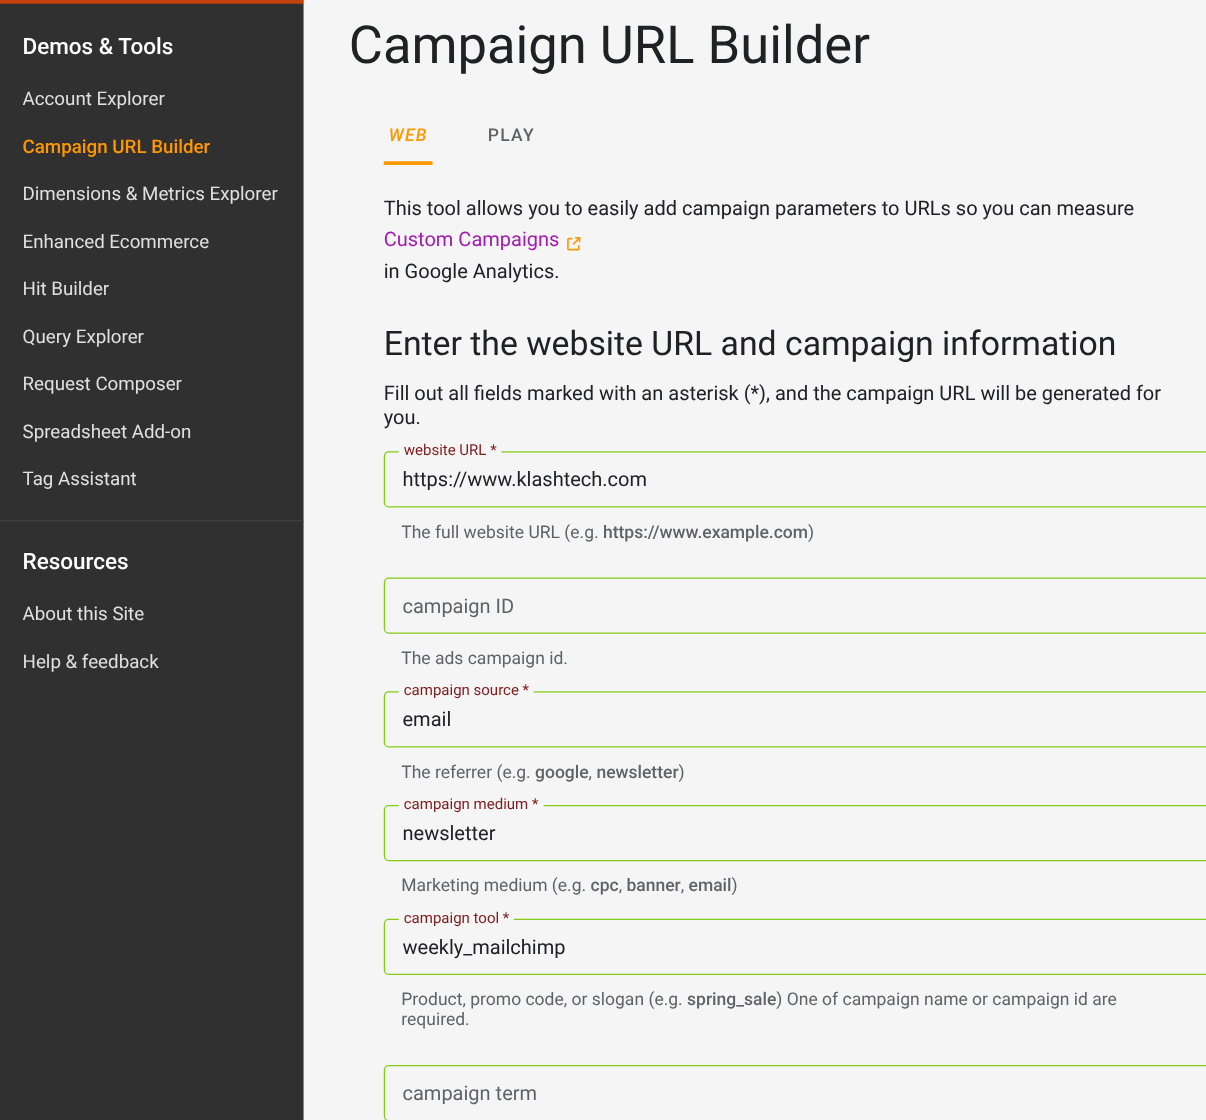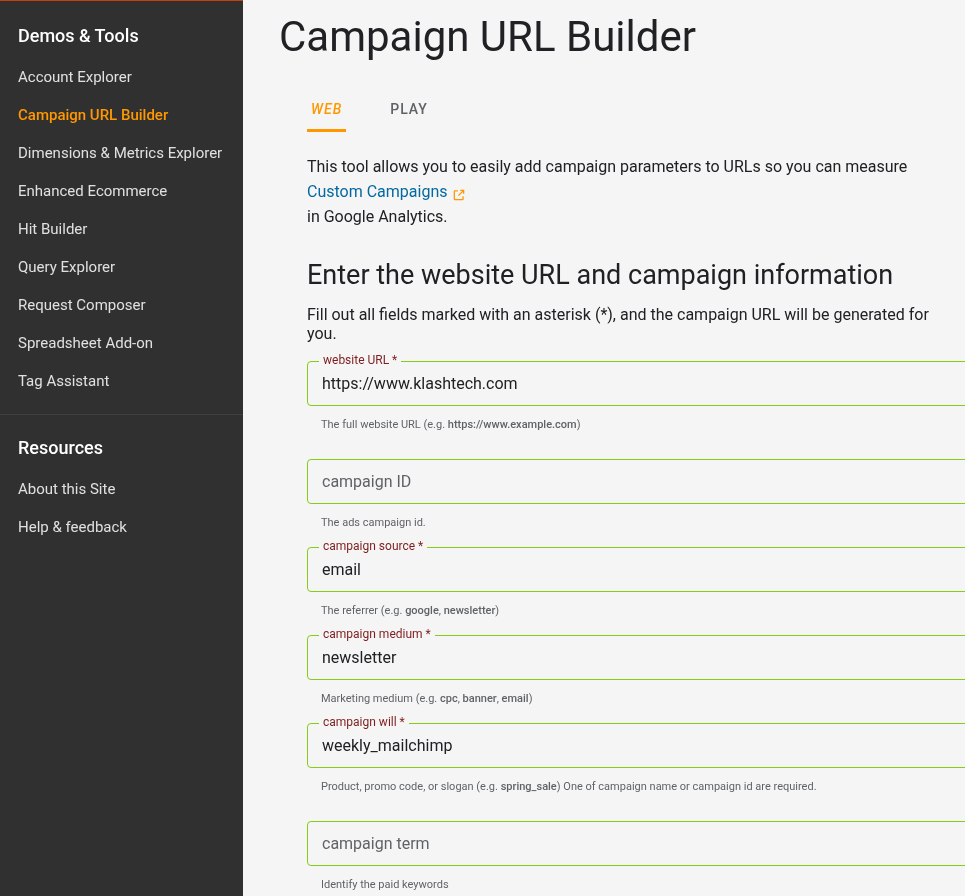--- a/index.html
+++ b/index.html
@@ -10,21 +10,21 @@
       height: 896px;
       overflow: hidden;
       background: #f5f5f5;
       color: #202124;
     }
     .sidebar {
       width: 243px;
       background: #303030;
       color: #fff;
       flex-shrink: 0;
-      border-top: 1px solid #c2410c;
+      border-top: 3px solid #c2410c;
       padding-top: 8px;
     }
     .sidebar-section-title {
       font-size: 18px;
       font-weight: 500;
       padding: 16px 18px 12px;
       color: #fff;
     }
     .toggle-row {
       display: flex;
@@ -97,21 +97,21 @@
       font-style: italic;
     }
     .intro {
       font-size: 16px;
       color: #202124;
       padding-left: 28px;
       margin-bottom: 30px;
       line-height: 1.55;
     }
     .link {
-      color: #0369a1;
+      color: #a21caf;
       display: inline-flex;
       align-items: center;
       gap: 4px;
     }
     .ext-icon {
       width: 14px; height: 14px;
       display: inline-block;
     }
     .section-heading {
       font-size: 27px;
@@ -145,21 +145,21 @@
       border: 1px solid #84cc16;
       border-radius: 4px;
       background: transparent;
       padding: 12px 14px;
       font-size: 16px;
       color: #202124;
       font-family: inherit;
     }
     .field-input::placeholder { color: #5f6368; }
     .field-help {
-      font-size: 11px;
+      font-size: 14px;
       color: #5f6368;
       padding: 6px 0 18px 14px;
     }
     .field-help b { font-weight: 500; color: #5f6368; }
     .spacer-lg { height: 10px; }
   </style>
 </head>
 <body>
 
 <aside class="sidebar">
@@ -238,21 +238,21 @@
 
     <div class="field-wrap">
       <span class="field-label">campaign medium *</span>
       <input class="field-input" value="newsletter" style="">
     </div>
     <div class="field-help">
       <span>Marketing medium (e.g. </span><b>cpc</b><span>, </span><b>banner</b><span>, </span><b>email</b><span>)</span>
     </div>
 
     <div class="field-wrap">
-      <span class="field-label">campaign will *</span>
+      <span class="field-label">campaign tool *</span>
       <input class="field-input" value="weekly_mailchimp" style="">
     </div>
     <div class="field-help">
       <span>Product, promo code, or slogan (e.g. </span><b>spring_sale</b><span>) One of campaign name or campaign id are required.</span>
     </div>
 
     <div class="spacer-lg"></div>
 
     <div class="field-wrap">
       <input class="field-input" placeholder="campaign term" style="">

